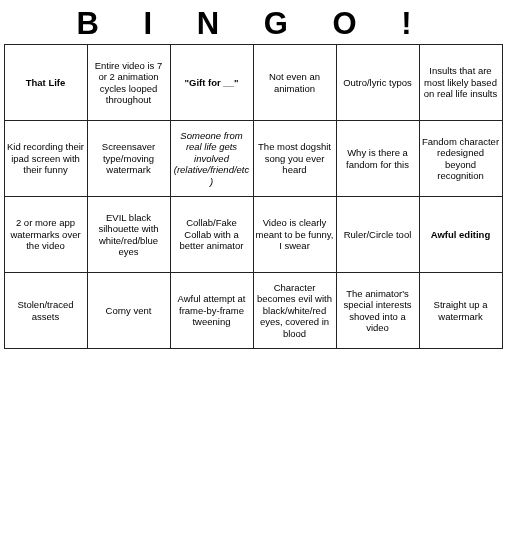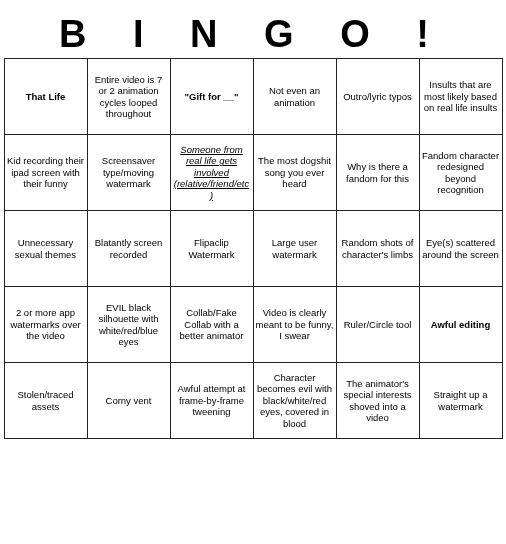--- a/index.html
+++ b/index.html
@@ -8,26 +8,25 @@
       height: 544px;
       background: #fff;
       font-family: Arial, sans-serif;
       display: flex;
       flex-direction: column;
       align-items: center;
     }
     #header {
       width: 100%;
       text-align: center;
-      font-size: 38px;
+      font-size: 31px;
       font-weight: bold;
       letter-spacing: 18px;
       padding: 6px 0 2px 0;
       font-family: Arial, sans-serif;
-      margin-top: 7px;
     }
     #bingo-table {
       width: 498px;
       border-collapse: collapse;
       table-layout: fixed;
     }
     #bingo-table td {
       border: 1.5px solid #222;
       text-align: center;
       vertical-align: middle;
@@ -42,21 +41,20 @@
       font-size: 16px;
       font-weight: normal;
     }
     .cell-medium {
       font-size: 12px;
       font-weight: bold;
     }
     .cell-italic {
       font-style: italic;
       font-size: 9px;
-      text-decoration: underline;
     }
   </style>
 </head>
 <body>
 
 <div id="header">B I N G O !</div>
 
 <table id="bingo-table">
   <tbody id="bingo-body">
       <tr>
@@ -69,28 +67,20 @@
       </tr>
       <tr>
         <td>Kid recording their ipad screen with their funny</td>
         <td>Screensaver type/moving watermark</td>
         <td class="cell-italic">Someone from real life gets involved (relative/friend/etc)</td>
         <td>The most dogshit song you ever heard</td>
         <td>Why is there a fandom for this</td>
         <td>Fandom character redesigned beyond recognition</td>
       </tr>
       <tr>
-        <td>Unnecessary sexual themes</td>
-        <td>Blatantly screen recorded</td>
-        <td>Flipaclip Watermark</td>
-        <td>Large user watermark</td>
-        <td>Random shots of character's limbs</td>
-        <td>Eye(s) scattered around the screen</td>
-      </tr>
-      <tr>
         <td>2 or more app watermarks over the video</td>
         <td>EVIL black silhouette with white/red/blue eyes</td>
         <td>Collab/Fake Collab with a better animator</td>
         <td>Video is clearly meant to be funny, I swear</td>
         <td>Ruler/Circle tool</td>
         <td class="cell-medium">Awful editing</td>
       </tr>
       <tr>
         <td>Stolen/traced assets</td>
         <td class="cell-large">Corny vent</td>

